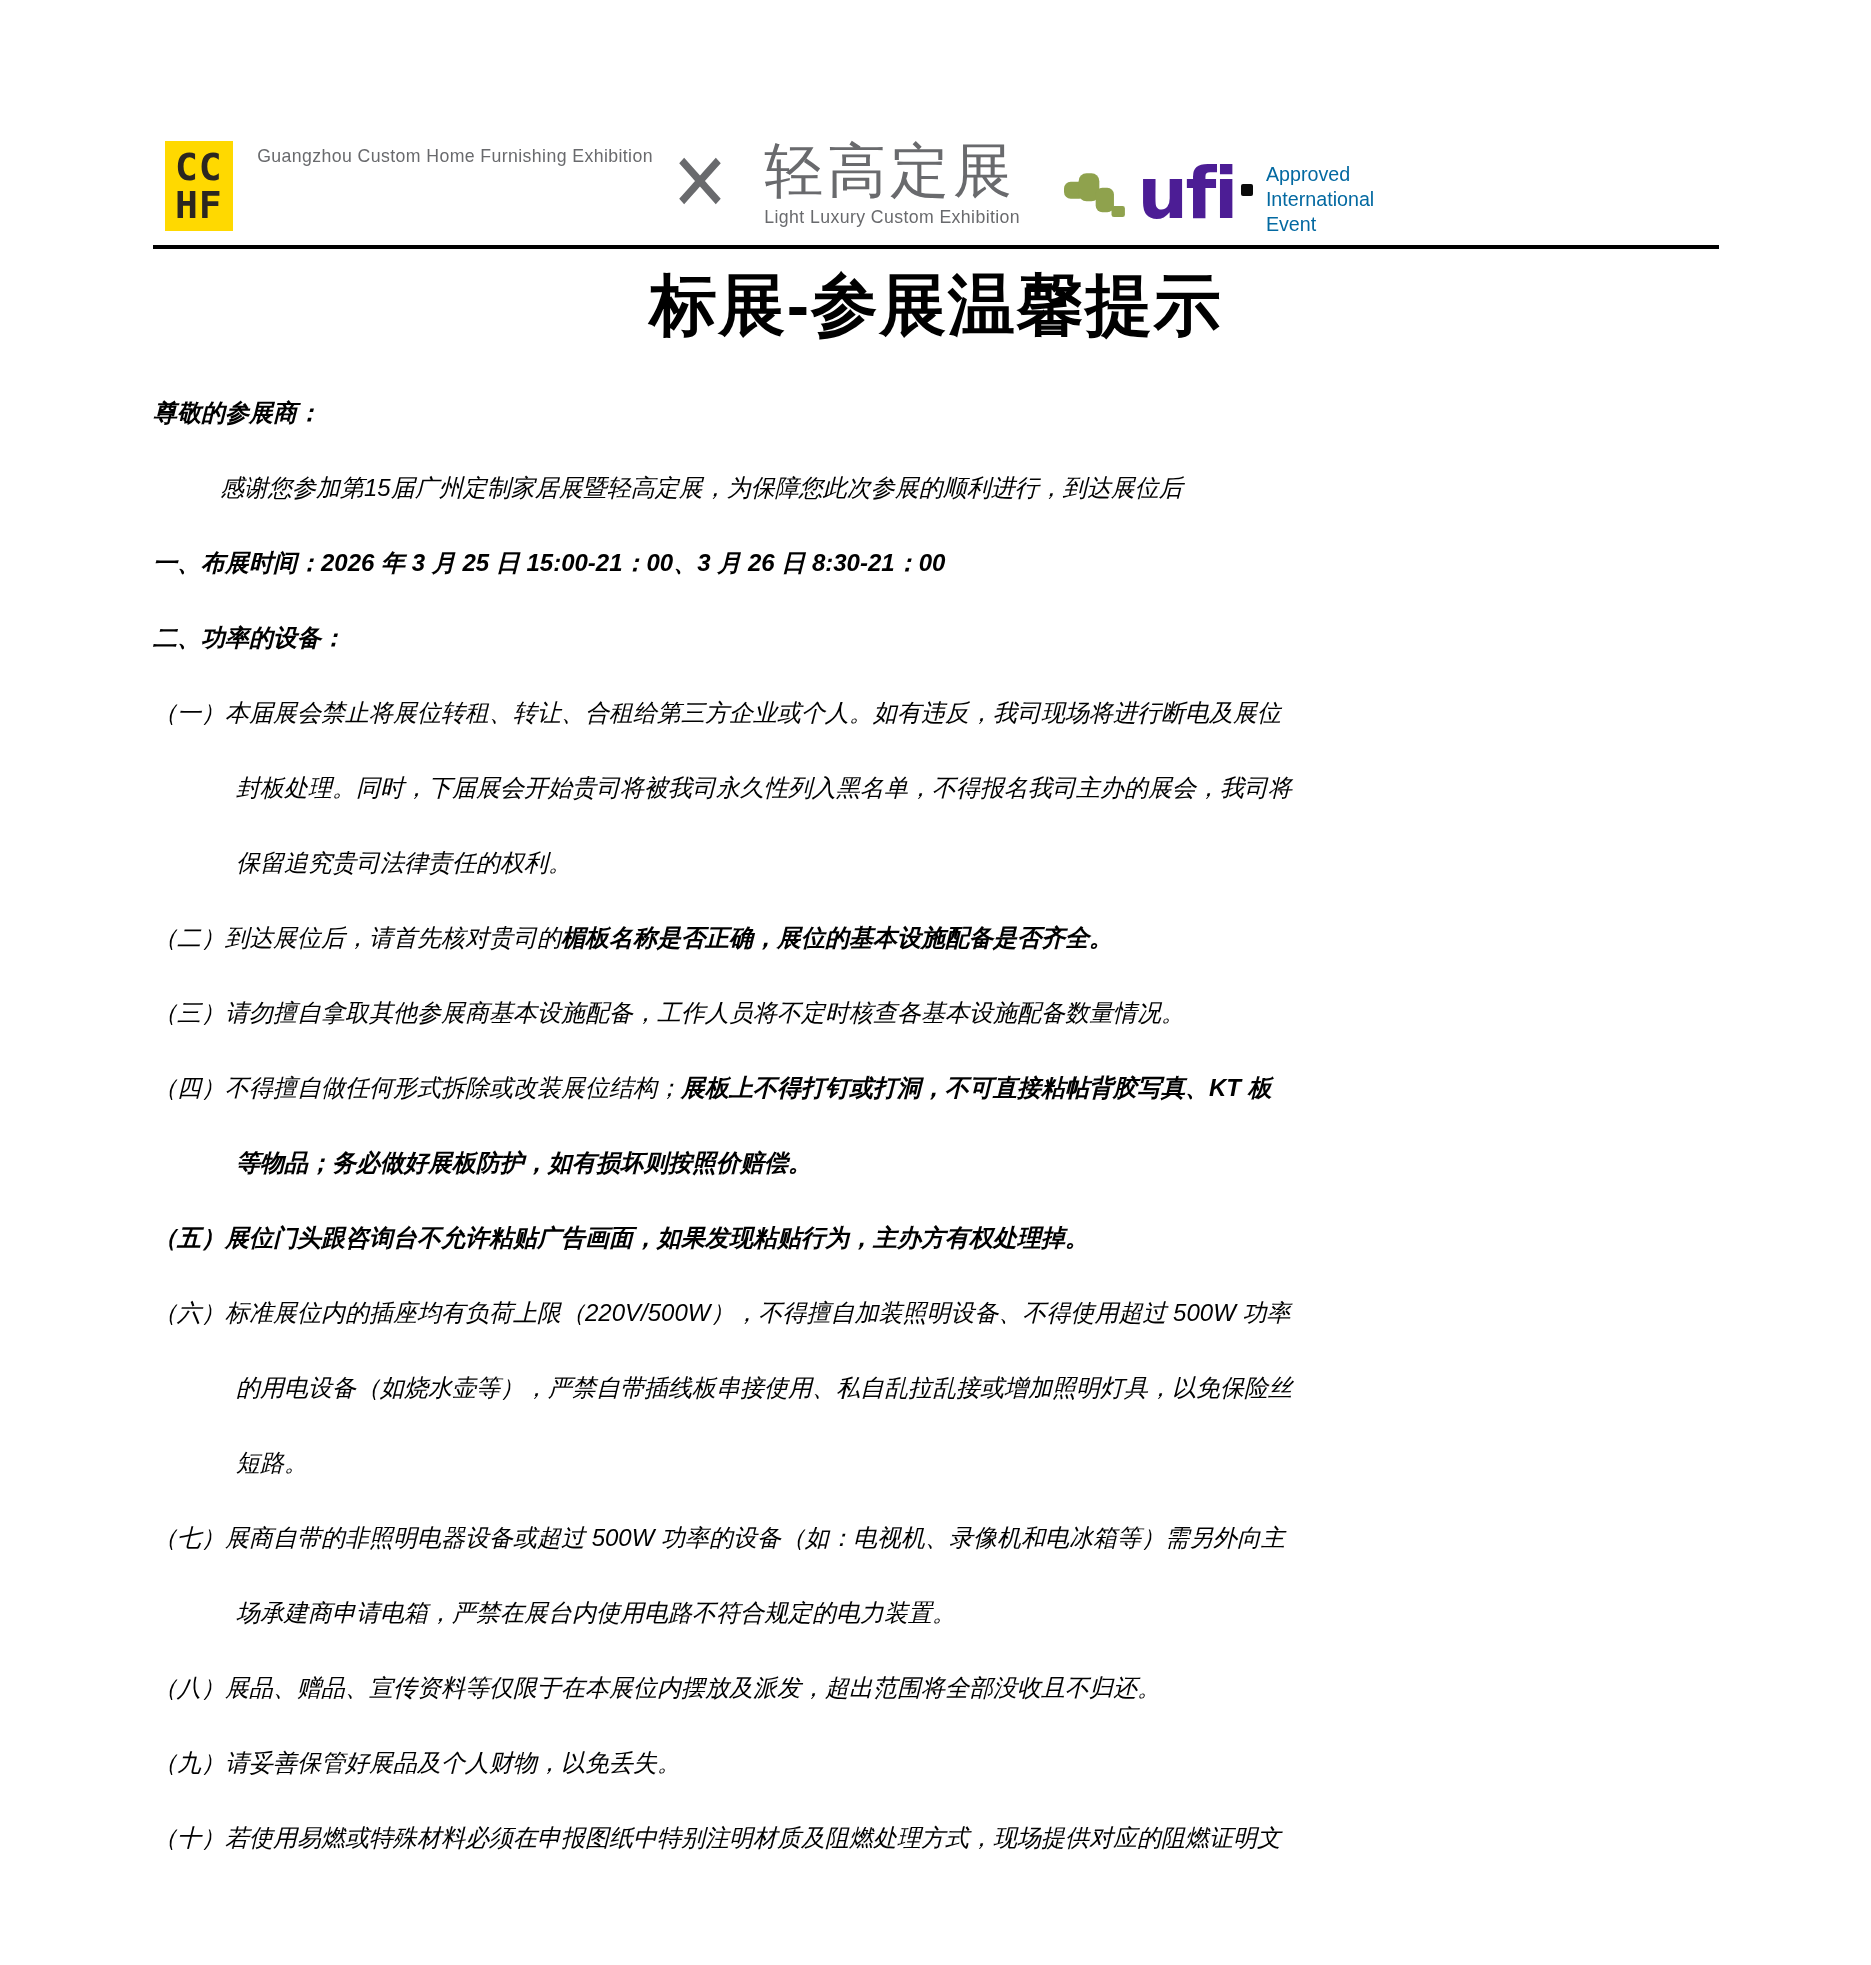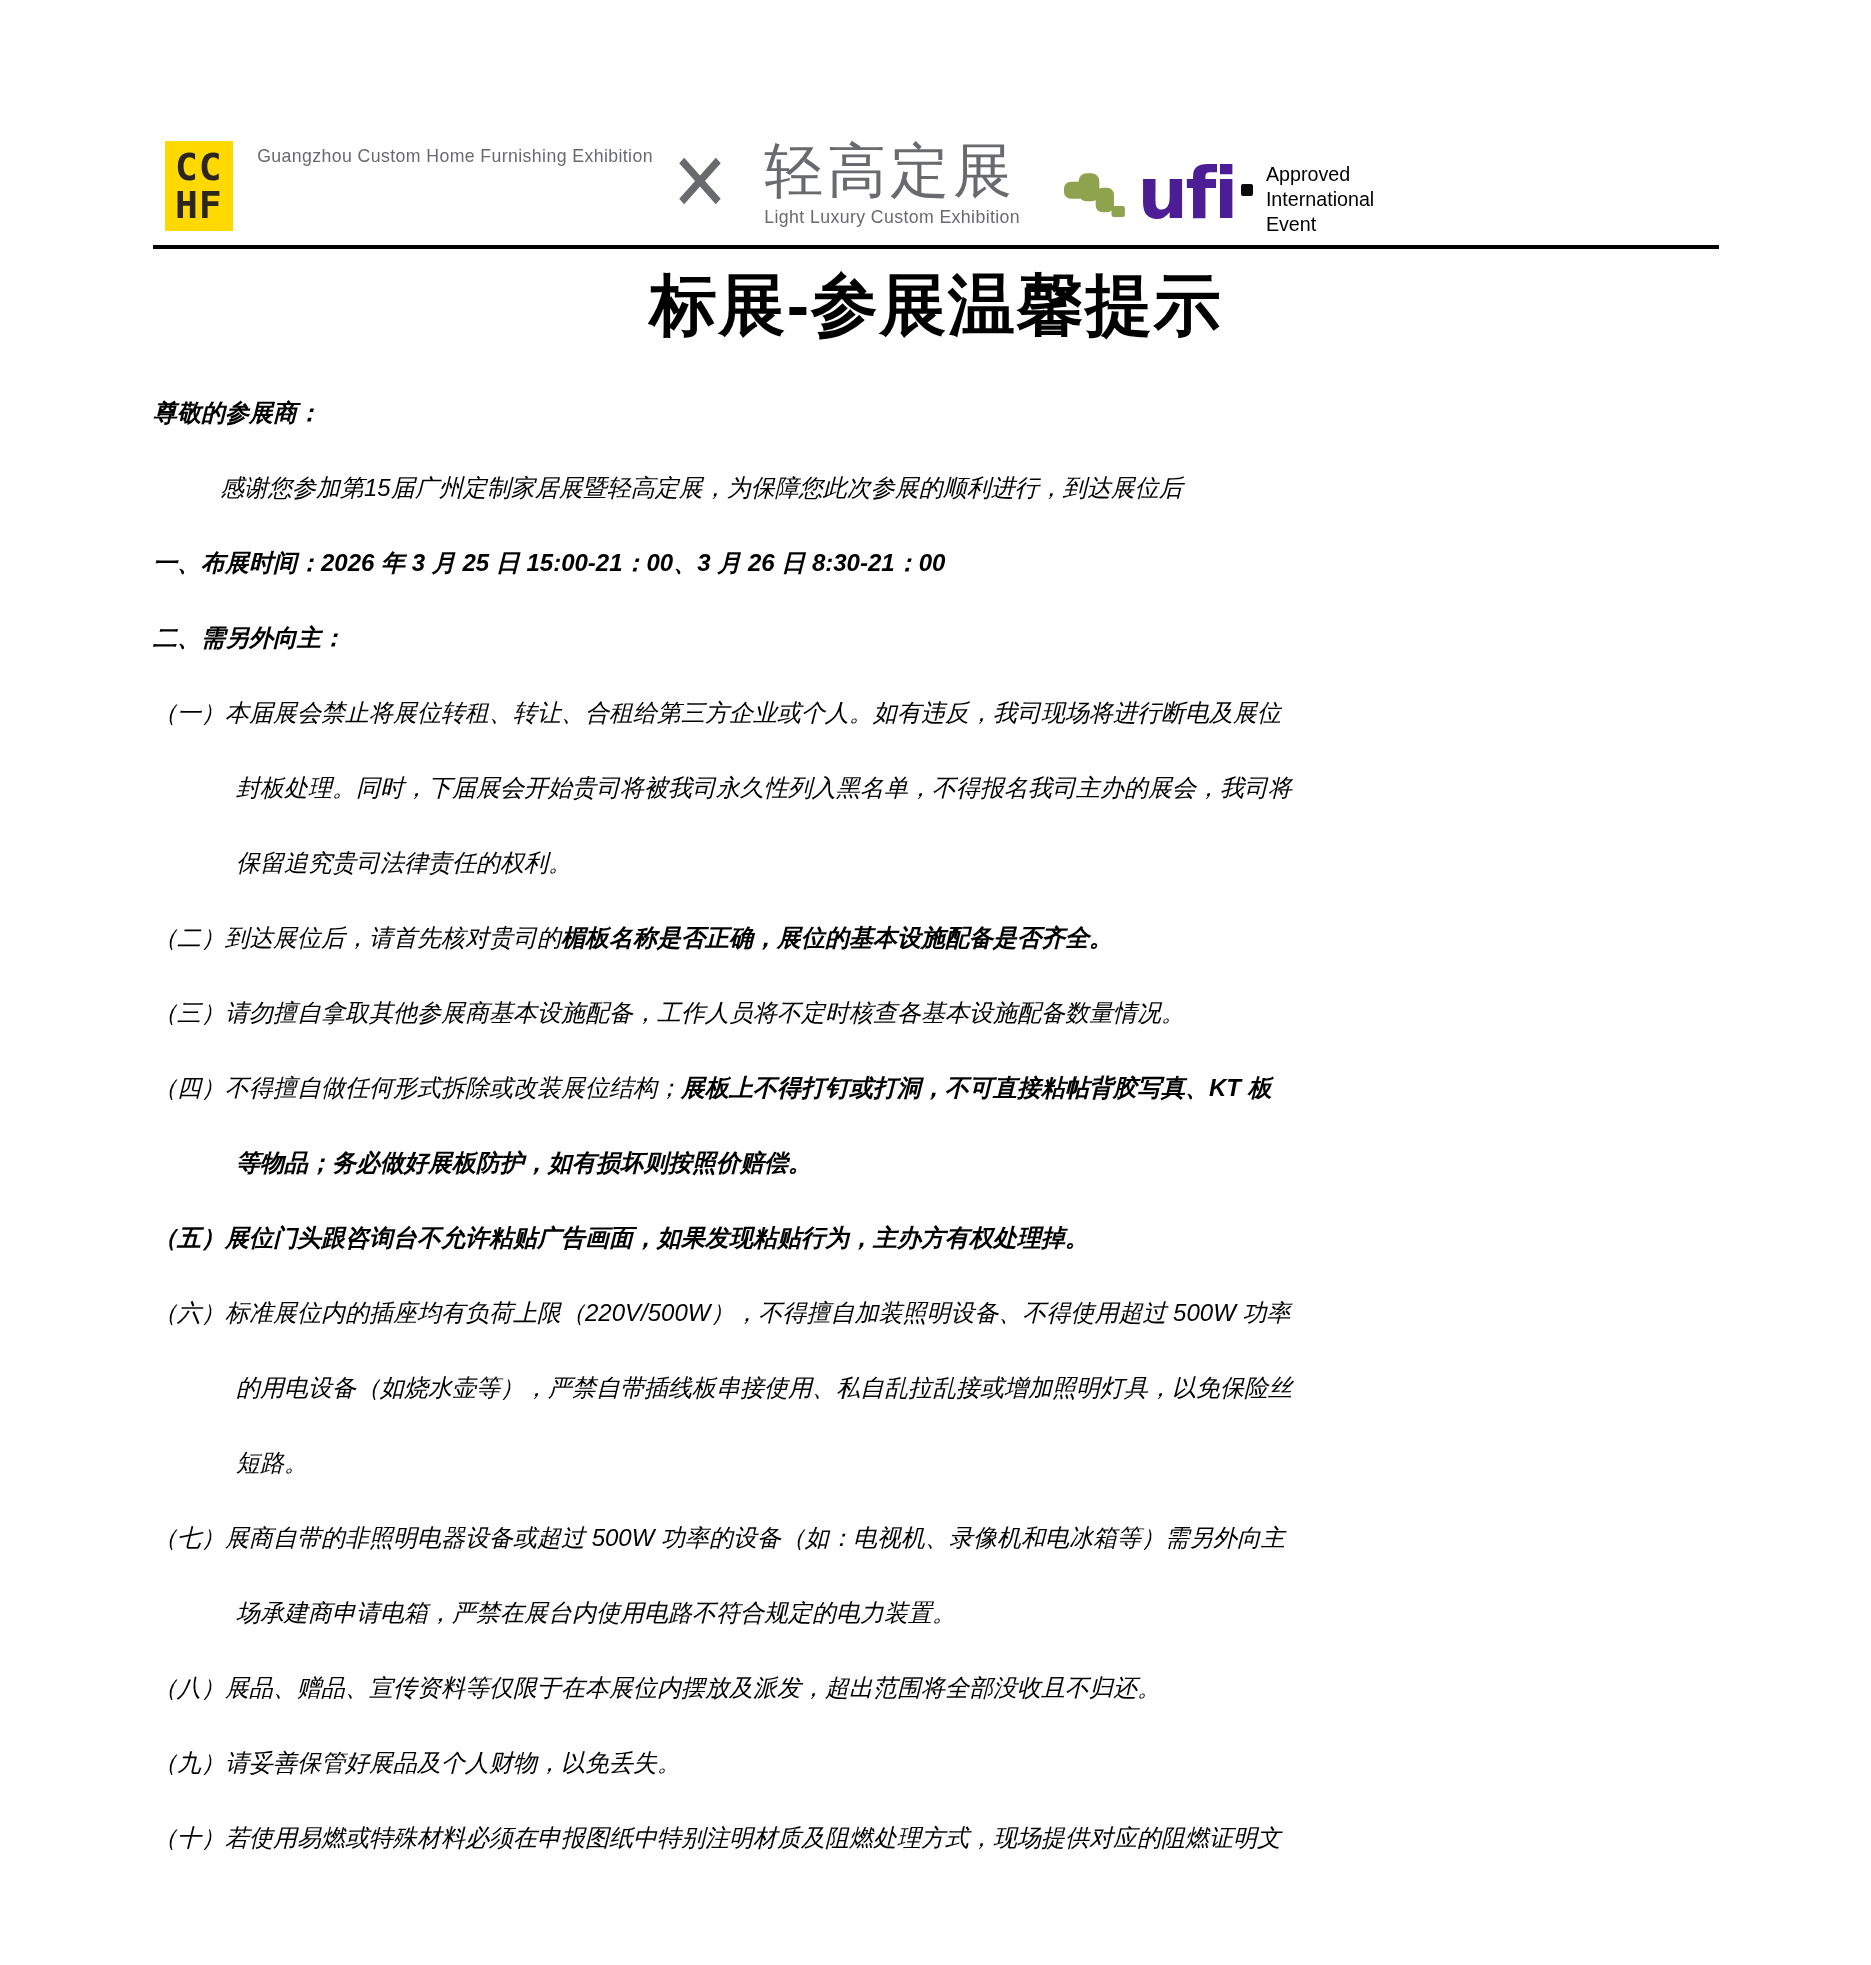--- a/index.html
+++ b/index.html
@@ -39,21 +39,21 @@
     margin:2.4px 10.2px 0 17.3px;transform:scaleY(1.12);transform-origin:top;
   }
   .ufi{display:flex;align-items:flex-start;margin-left:44px;margin-top:20.4px;}
   .ufi svg{display:block;}
   .ufiword{
     font-family:"DejaVu Sans",sans-serif;font-weight:bold;
     font-size:71px;line-height:66px;letter-spacing:-2.4px;
     color:#4c1d95;margin-left:6.3px;
   }
   .ufidot{width:11.8px;height:11.8px;border-radius:2px;background:#0a0a0a;margin:23px 0 0 5.5px;}
-  .ufitag{margin-left:12.6px;margin-top:0.8px;font-size:19.7px;line-height:25px;color:#000000;}
+  .ufitag{margin-left:12.6px;margin-top:0.8px;font-size:19.7px;line-height:25px;color:#0369a1;}
   
   .divider{height:3.5px;background:#000;margin-top:13.4px;}
   .title{
     margin-top:16.5px;text-align:center;
     font-size:67px;line-height:79px;font-weight:bold;letter-spacing:1.6px;white-space:nowrap;
   }
   
   .body{margin-top:31px;}
   .bline{font-size:24px;line-height:75px;white-space:nowrap;font-style:italic;}
   .bline .b{font-weight:bold;}
@@ -100,21 +100,21 @@
   </div>
 
   <div class="divider"></div>
 
   <div class="title">标展-参展温馨提示</div>
 
   <div class="body" id="body-paragraphs">
       <div class="bline"><span class="b">尊敬的参展商：</span></div>
       <div class="bline findent"><span>感谢您参加第15届广州定制家居展暨轻高定展，为保障您此次参展的顺利进行，到达展位后</span></div>
       <div class="bline"><span class="b">一、布展时间：2026 年 3 月 25 日 15:00-21：00、3 月 26 日 8:30-21：00</span></div>
-      <div class="bline"><span class="b">二、需另外向主：</span></div>
+      <div class="bline"><span class="b">二、功率的设备：</span></div>
       <div class="bline"><span>（一）本届展会禁止将展位转租、转让、合租给第三方企业或个人。如有违反，我司现场将进行断电及展位</span></div>
       <div class="bline cont"><span>封板处理。同时，下届展会开始贵司将被我司永久性列入黑名单，不得报名我司主办的展会，我司将</span></div>
       <div class="bline cont"><span>保留追究贵司法律责任的权利。</span></div>
       <div class="bline"><span>（二）到达展位后，请首先核对贵司的</span><span class="b">楣板名称是否正确，展位的基本设施配备是否齐全。</span></div>
       <div class="bline"><span>（三）请勿擅自拿取其他参展商基本设施配备，工作人员将不定时核查各基本设施配备数量情况。</span></div>
       <div class="bline"><span>（四）不得擅自做任何形式拆除或改装展位结构；</span><span class="b">展板上不得打钉或打洞，不可直接粘帖背胶写真、KT 板</span></div>
       <div class="bline cont"><span class="b">等物品；务必做好展板防护，如有损坏则按照价赔偿。</span></div>
       <div class="bline"><span class="b">（五）展位门头跟咨询台不允许粘贴广告画面，如果发现粘贴行为，主办方有权处理掉。</span></div>
       <div class="bline"><span>（六）标准展位内的插座均有负荷上限（220V/500W），不得擅自加装照明设备、不得使用超过 500W 功率</span></div>
       <div class="bline cont"><span>的用电设备（如烧水壶等），严禁自带插线板串接使用、私自乱拉乱接或增加照明灯具，以免保险丝</span></div>

